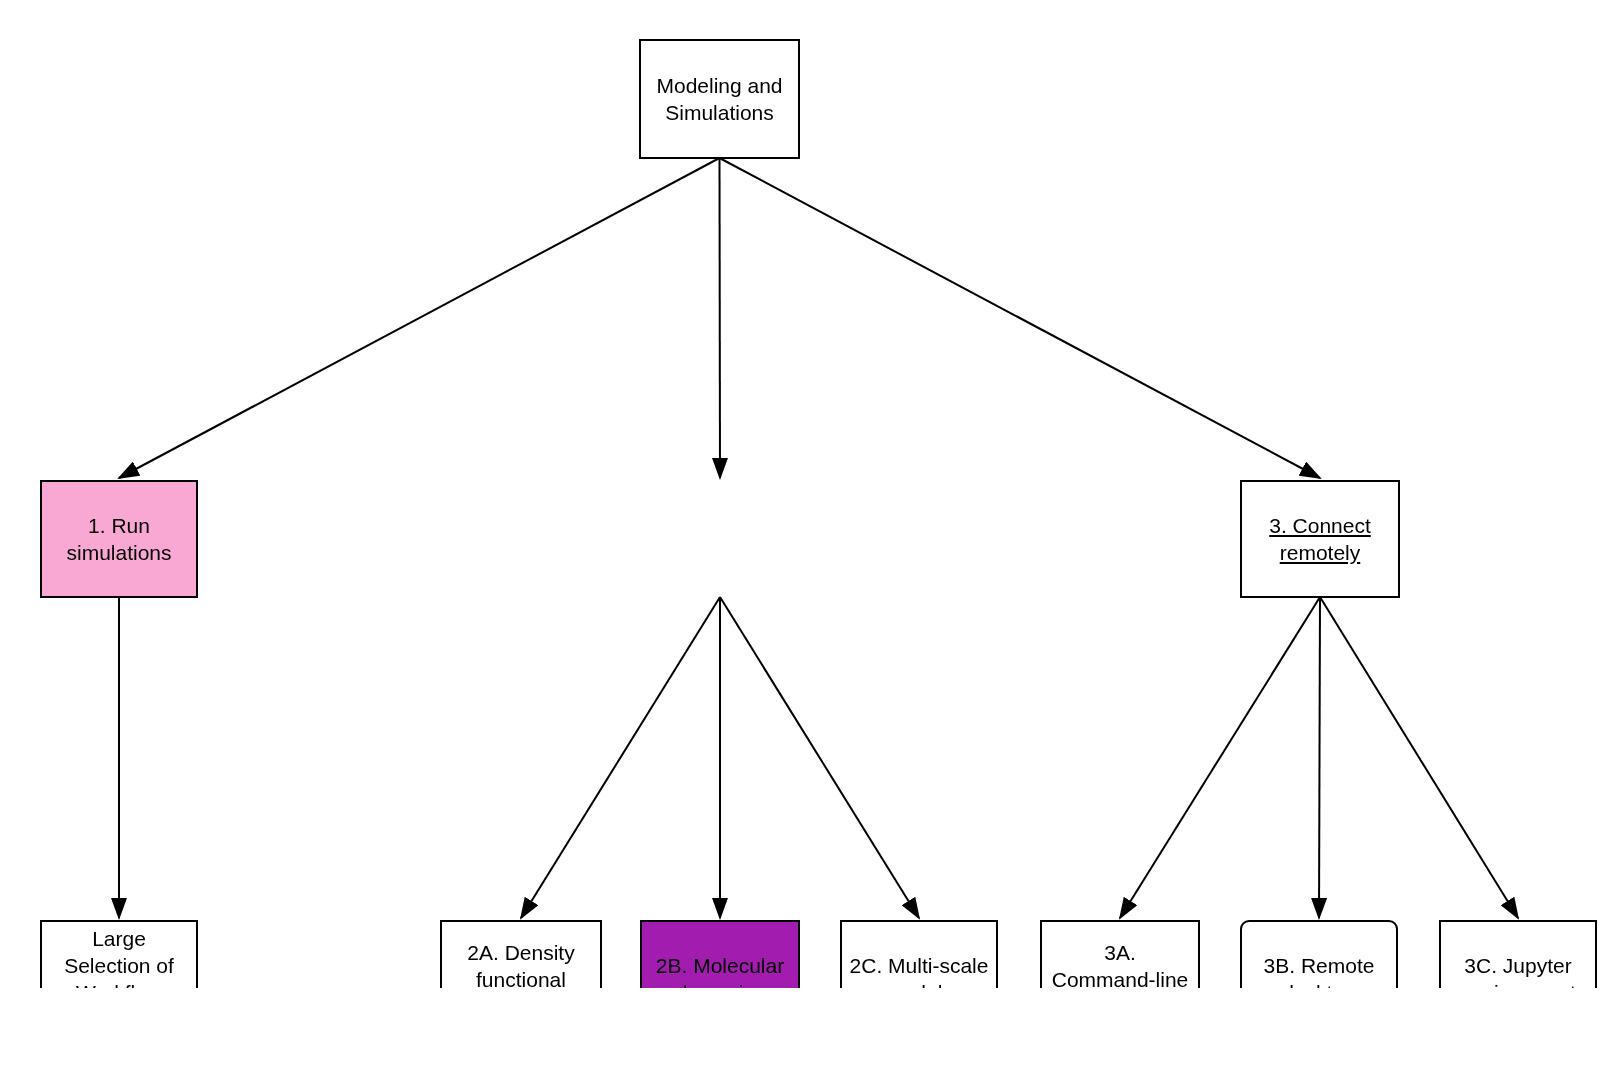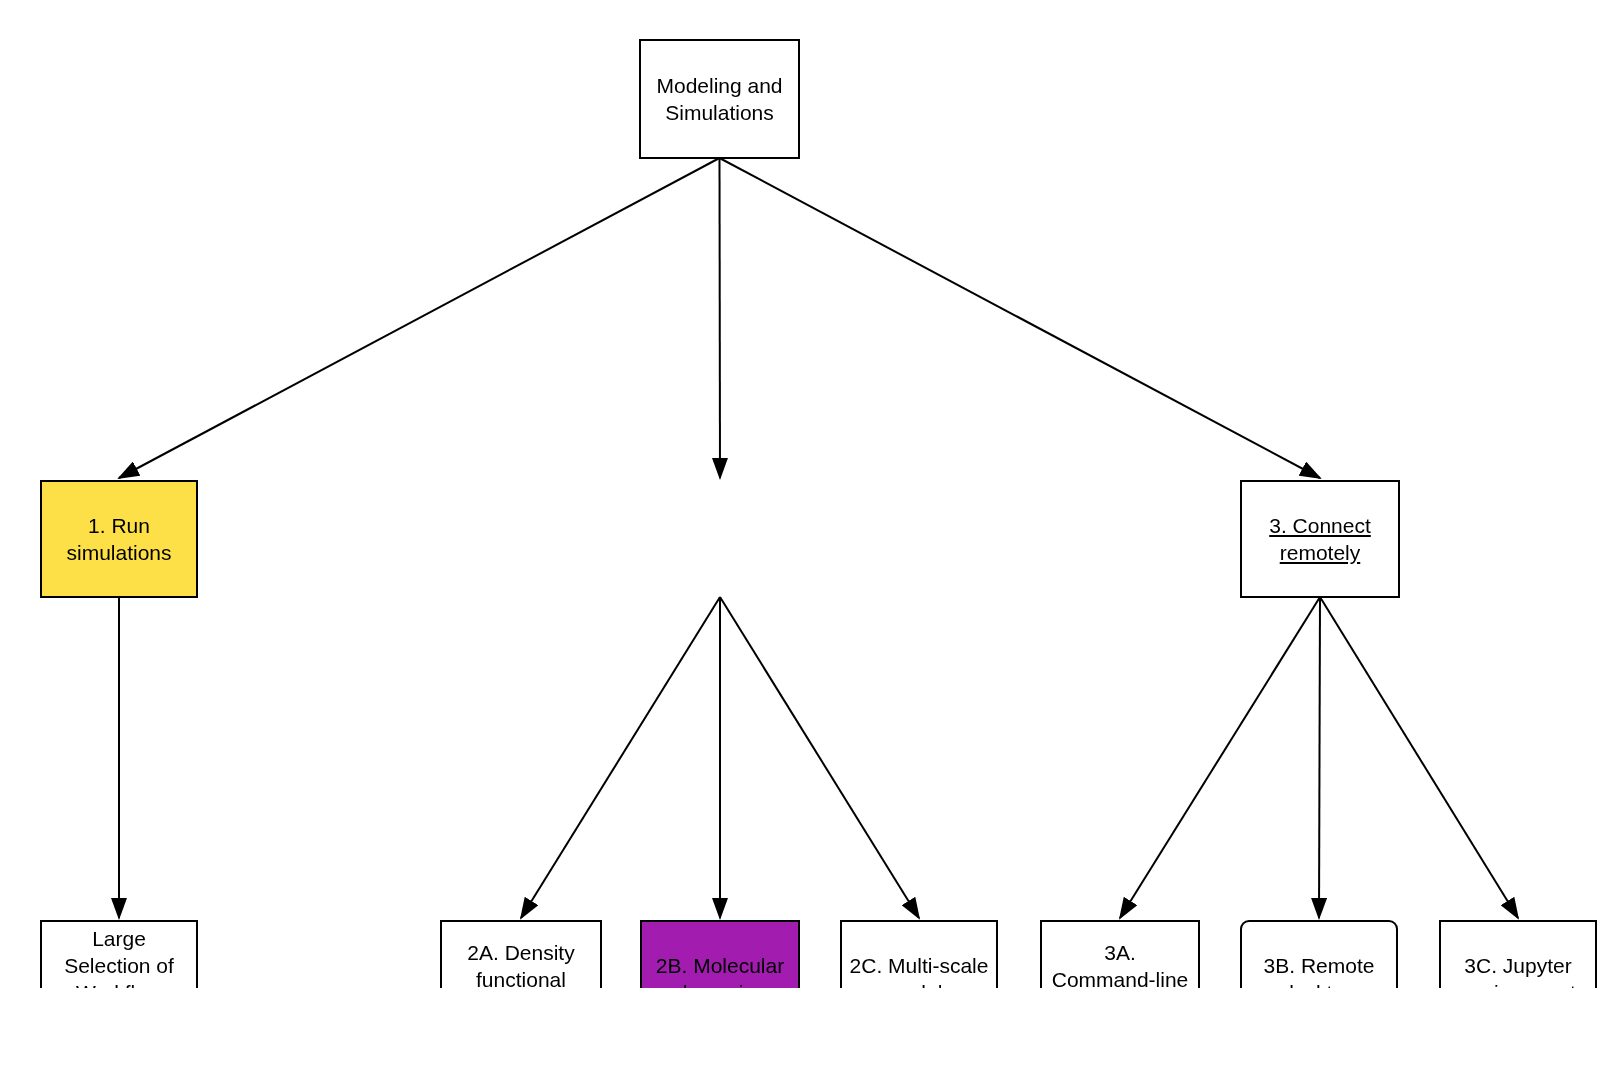--- a/index.html
+++ b/index.html
@@ -60,21 +60,21 @@
         <line x1="1320" y1="597" x2="1120" y2="918" stroke="#000000" stroke-width="2" marker-end="url(#arrowhead)"></line>
         <line x1="1320" y1="597" x2="1319" y2="918" stroke="#000000" stroke-width="2" marker-end="url(#arrowhead)"></line>
         <line x1="1320" y1="597" x2="1518" y2="918" stroke="#000000" stroke-width="2" marker-end="url(#arrowhead)"></line>
       </g>
   </svg>
 
 <div class="node" style="left: 639px; top: 39px; width: 161px; height: 120px; border-color: rgb(0, 0, 0); background: rgb(255, 255, 255);">
       <div class="node-label">Modeling and
 Simulations</div>
     </div>
-    <div class="node" style="left: 40px; top: 480px; width: 158px; height: 118px; border-color: rgb(0, 0, 0); background: #fde047;">
+    <div class="node" style="left: 40px; top: 480px; width: 158px; height: 118px; border-color: rgb(0, 0, 0); background: #f9a8d4;">
       <div class="node-label">1. Run
 simulations</div>
     </div>
     <div class="node" style="left: 1240px; top: 480px; width: 160px; height: 118px; border-color: rgb(0, 0, 0); background: rgb(255, 255, 255); text-decoration: underline;">
       <div class="node-label">3. Connect
 remotely</div>
     </div>
     <div class="node" style="left: 40px; top: 920px; width: 158px; height: 118px; border-color: rgb(0, 0, 0); background: rgb(255, 255, 255);">
       <div class="node-label">Large
 Selection of

